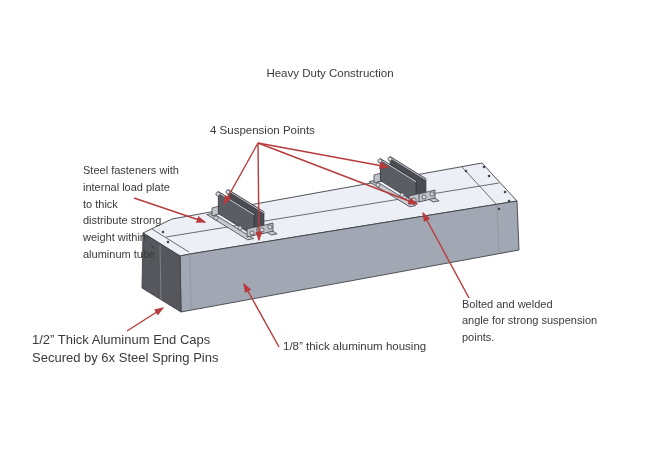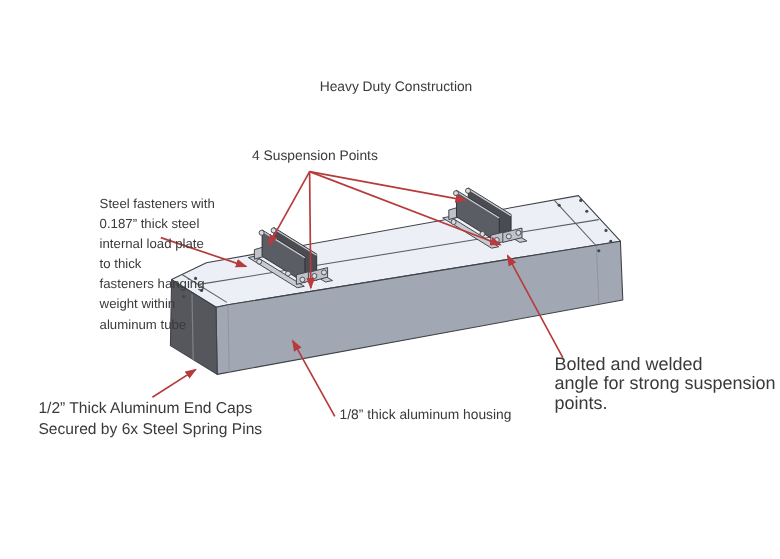--- a/index.html
+++ b/index.html
@@ -19,21 +19,21 @@
     font-family:"Liberation Sans",sans-serif;color:var(--text);
   }
   svg.drawing{position:absolute;left:0;top:0;}
   .txt{position:absolute;white-space:nowrap;}
   .line{display:block;}
   .title{font-size:11.5px;text-align:center;width:160px;}
   .suspension{font-size:11.5px;}
   .fasteners{font-size:11px;line-height:16.8px;margin-left:48px;}
   .endcaps{font-size:13px;line-height:17.5px;}
   .housing{font-size:11.5px;}
-  .angle{font-size:15px;line-height:16.4px;}
+  .angle{font-size:11px;line-height:16.4px;}
 
   
   .f-top{fill:var(--top-face);stroke:var(--edge);stroke-width:0.9;stroke-linejoin:round;}
   .f-front{fill:var(--front-face);stroke:var(--edge);stroke-width:0.9;stroke-linejoin:round;}
   .f-end{fill:var(--end-face);stroke:var(--edge);stroke-width:0.9;stroke-linejoin:round;}
   .seam-dark{stroke:#5a5e64;stroke-width:0.9;fill:none;}
   .seam-soft{stroke:#8e939c;stroke-width:0.8;fill:none;}
   .seam-end{stroke:#7e8187;stroke-width:1;fill:none;}
   .pin{fill:#44464a;}
   .strap{fill:var(--bracket-light);stroke:var(--edge);stroke-width:0.8;stroke-linejoin:round;}
@@ -128,24 +128,23 @@
     <line class="callout" x1="279" y1="347" x2="244" y2="284" marker-end="url(#arrow)"></line>
     <line class="callout" x1="469" y1="298" x2="423" y2="213" marker-end="url(#arrow)"></line>
   </svg>
 
   <div class="txt title" style="left:250px;top:67px;">Heavy Duty Construction</div>
 
   <div class="txt suspension" style="left:210px;top:124px;">4 Suspension Points</div>
 
   <div class="txt fasteners" style="left:35px;top:162px;">
     <span class="line">Steel fasteners with</span>
-    <span class="line">0.187” thick steel</span>
     <span class="line">internal load plate</span>
     <span class="line">to thick</span>
-    <span class="line">fasteners hanging</span>
+    <span class="line">distribute strong</span>
     <span class="line">weight within</span>
     <span class="line">aluminum tube</span>
   </div>
 
   <div class="txt endcaps" style="left:32px;top:331px;">
     <span class="line">1/2” Thick Aluminum End Caps</span>
     <span class="line">Secured by 6x Steel Spring Pins</span>
   </div>
 
   <div class="txt housing" style="left:283px;top:340px;">1/8” thick aluminum housing</div>

